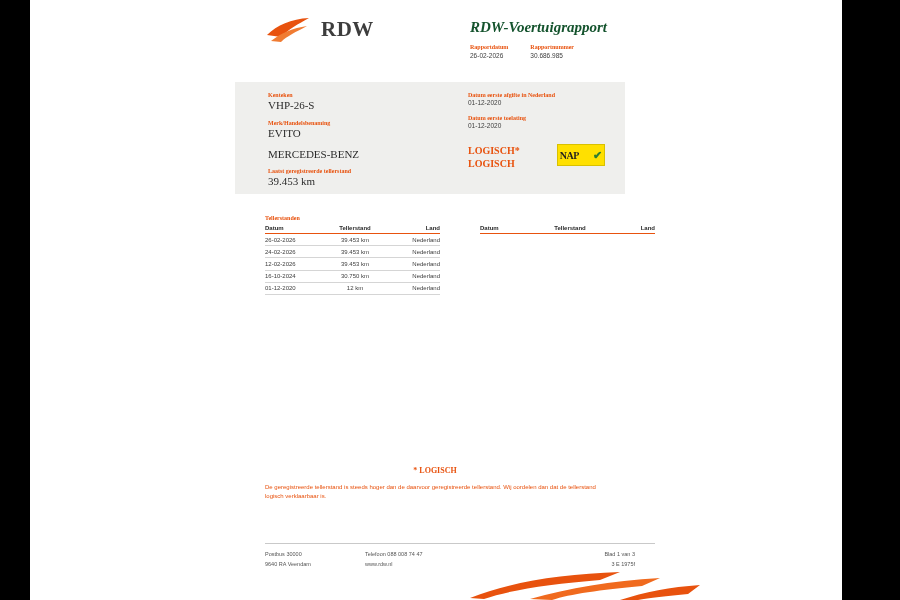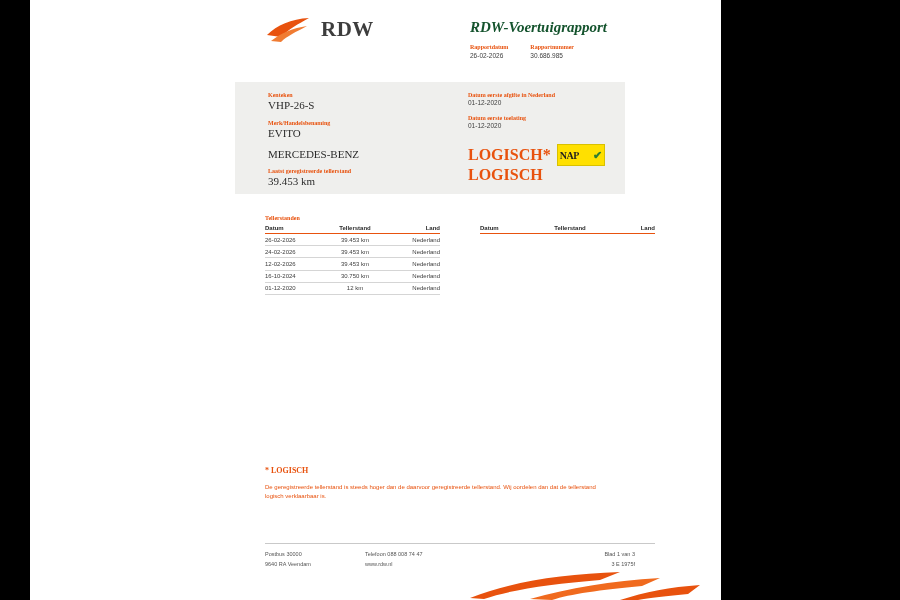--- a/index.html
+++ b/index.html
@@ -10,21 +10,21 @@
   body {
     width: 900px;
     height: 600px;
     overflow: hidden;
     font-family: "Liberation Sans", sans-serif;
   }
   .page {
     position: absolute;
     left: 30px;
     top: 0;
-    width: 691px;
+    width: 812px;
     height: 600px;
     background: #ffffff;
     overflow: hidden;
   }
   
   .header {
     position: absolute;
     left: 0; top: 0;
     width: 840px; height: 78px;
   }
@@ -112,21 +112,21 @@
     margin-bottom: 7px;
     line-height: 1.25;
   }
   .field-value-small {
     font-size: 6.5px;
     color: #3d3d3d;
     margin-bottom: 9px;
   }
   .verdict {
     font-family: "Liberation Serif", serif;
-    font-size: 16px;
+    font-size: 10px;
     font-weight: bold;
     color: #e8520e;
     line-height: 1.25;
     margin-top: 16px;
   }
   .naf-badge {
     position: absolute;
     left: 322px;
     top: 62px;
     width: 46px;
@@ -200,20 +200,21 @@
     left: 235px;
     top: 466px;
     width: 340px;
   }
   .footnote-title {
     font-family: "Liberation Serif", serif;
     font-size: 8px;
     font-weight: bold;
     color: #e8520e;
     margin-bottom: 8px;
+    text-align: center;
   }
   .footnote-body {
     font-size: 6px;
     color: #e8520e;
     line-height: 1.55;
   }
 
   
   .footer {
     position: absolute;

